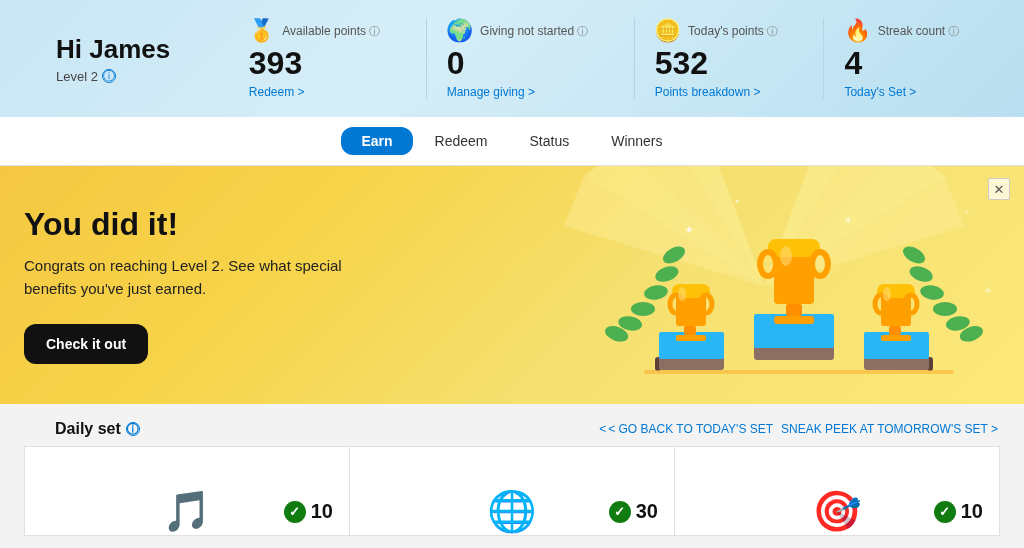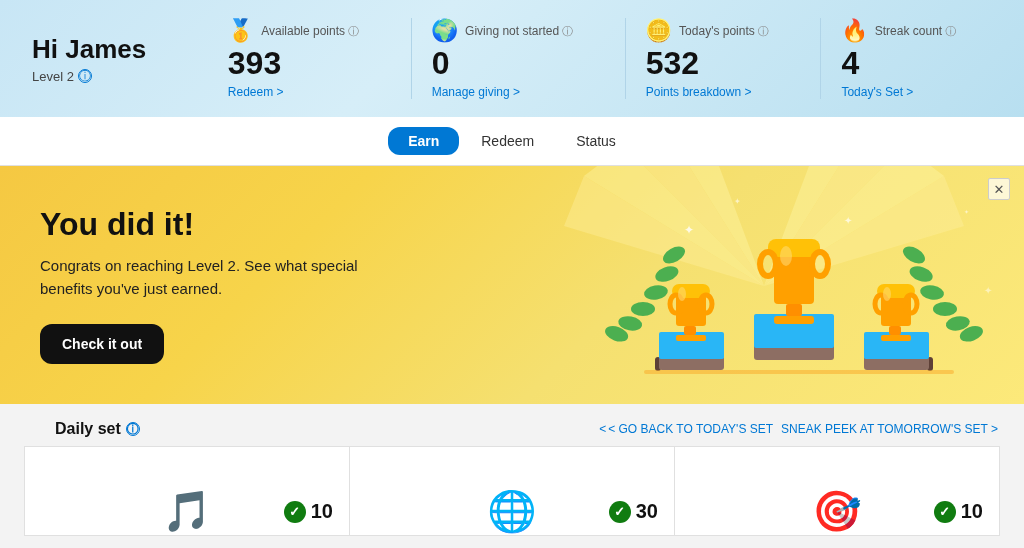--- a/index.html
+++ b/index.html
@@ -6,21 +6,21 @@
     body { font-family: 'Segoe UI', Arial, sans-serif; background: #f3f3f3; width: 1024px; overflow-x: hidden; }
 
     
     .header {
       background: linear-gradient(135deg, #c8e6f5 0%, #d6eef8 40%, #b8dff0 100%);
       padding: 18px 32px 18px 32px;
       display: flex;
       align-items: center;
       gap: 0;
     }
-    .header-user { min-width: 160px; }
+    .header-user { min-width: 160px; margin-left: 24px; }
     .header-user h1 { font-size: 26px; font-weight: 700; color: #111; }
     .header-user .level { font-size: 13px; color: #444; display: flex; align-items: center; gap: 4px; margin-top: 4px; }
     .header-stats { display: flex; gap: 0; flex: 1; justify-content: space-around; align-items: center; }
     .stat-block { display: flex; flex-direction: column; align-items: flex-start; padding: 0 20px; border-left: none; }
     .stat-block + .stat-block { border-left: 1px solid #b0d4e8; }
     .stat-icon-label { display: flex; align-items: center; gap: 6px; }
     .stat-icon { font-size: 22px; }
     .stat-label { font-size: 12px; color: #555; display: flex; align-items: center; gap: 3px; }
     .stat-info { font-size: 11px; color: #888; cursor: pointer; }
     .stat-value { font-size: 32px; font-weight: 700; color: #111; line-height: 1.1; margin-top: 2px; }
@@ -55,21 +55,21 @@
     .banner {
       background: linear-gradient(135deg, #f5c842 0%, #f7d44a 30%, #f5e070 60%, #fce97a 100%);
       position: relative;
       min-height: 230px;
       display: flex;
       align-items: center;
       overflow: hidden;
       margin: 0;
     }
     .banner-content {
-      padding: 40px 40px;
+      padding: 40px 24px;
       max-width: 420px;
       z-index: 2;
     }
     .banner-content h2 { font-size: 32px; font-weight: 800; color: #111; margin-bottom: 12px; }
     .banner-content p { font-size: 15px; color: #222; margin-bottom: 24px; line-height: 1.5; }
     .check-out-btn {
       background: #111;
       color: #fff;
       border: none;
       padding: 12px 22px;
@@ -248,20 +248,21 @@
       <div class="stat-value">4</div>
       <a class="stat-link">Today's Set &gt;</a>
     </div>
   </div>
 </div>
 
 <div class="nav-tabs">
   <button class="nav-tab active">Earn</button>
   <button class="nav-tab">Redeem</button>
   <button class="nav-tab">Status</button>
+  <button class="nav-tab">Winners</button>
 </div>
 
 <div class="banner">
   <div class="banner-content">
     <h2>You did it!</h2>
     <p>Congrats on reaching Level 2. See what special benefits you've just earned.</p>
     <button class="check-out-btn">Check it out</button>
   </div>
 
   <div class="banner-art">

